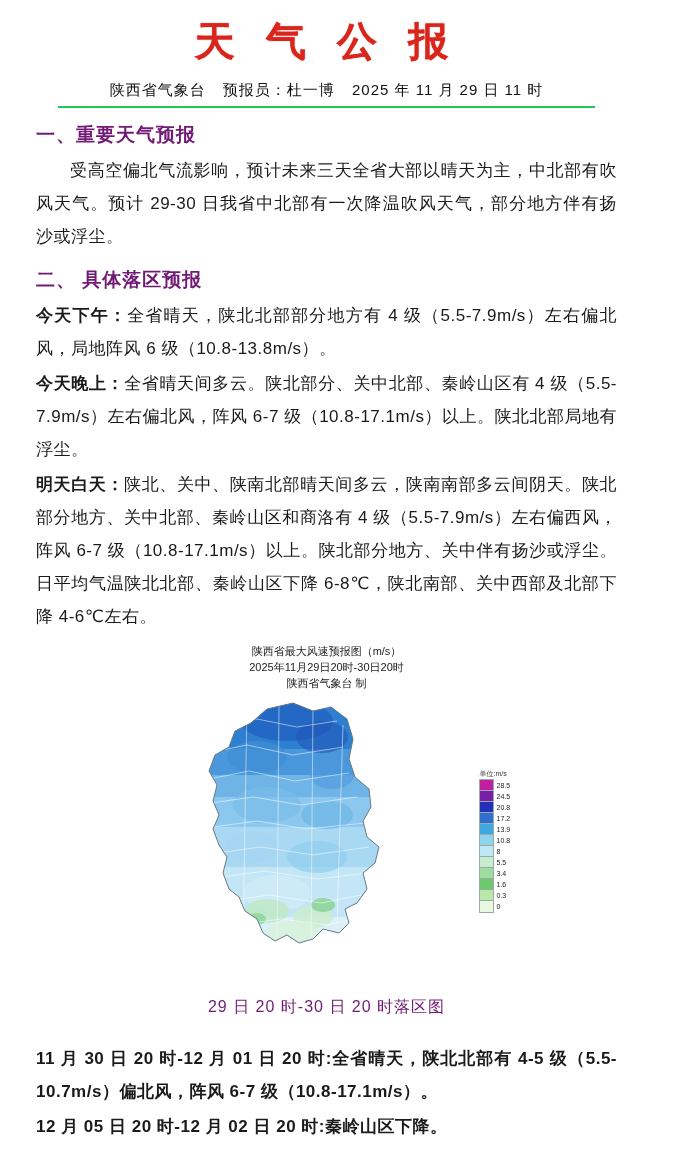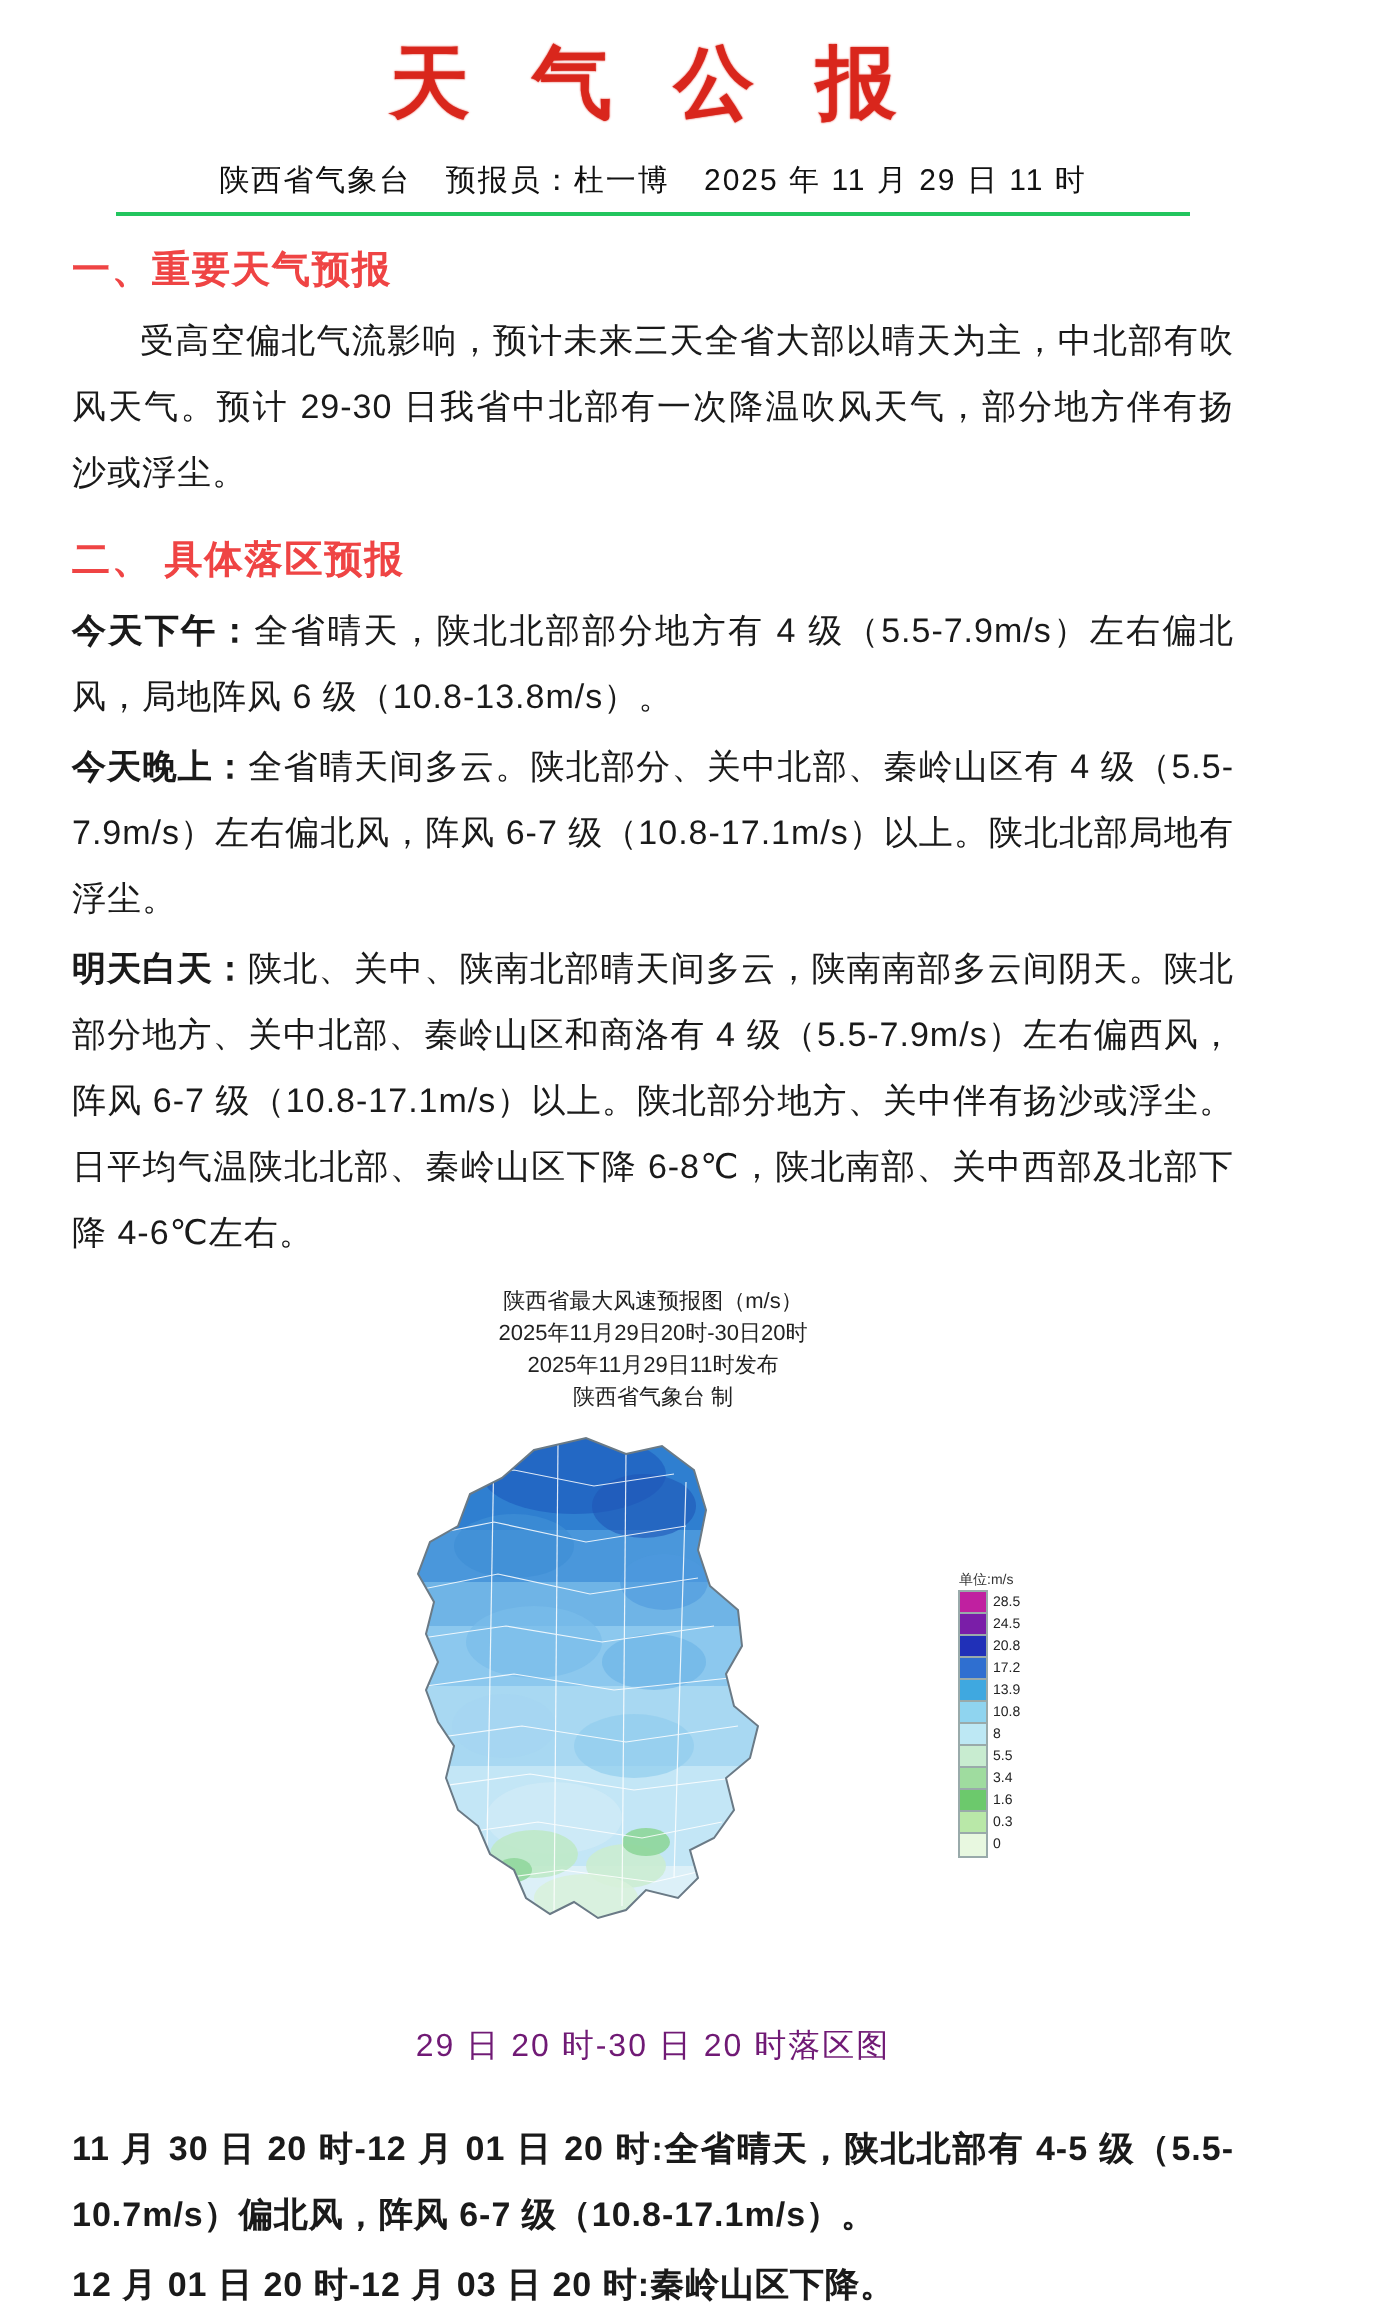--- a/index.html
+++ b/index.html
@@ -48,21 +48,21 @@
   
   .content {
     margin: 0 24px;
   }
   .sec-head {
     font-size: 19px;
     font-weight: bold;
     font-family: "Liberation Sans", "DejaVu Sans", sans-serif;
     margin: 14px 0 6px 0;
     letter-spacing: 1px;
-    color: #ef4444;
+    color: #701a75;
   }
   .para {
     font-size: 17px;
     line-height: 33px;
     text-indent: 2em;
     letter-spacing: 0.5px;
     margin: 0 0 4px 0;
     font-family: "Liberation Sans", "DejaVu Sans", sans-serif;
     text-align: justify;
   }
@@ -165,21 +165,20 @@
       <span class="fc-label">今天晚上：</span><span>全省晴天间多云。陕北部分、关中北部、秦岭山区有 4 级（5.5-7.9m/s）左右偏北风，阵风 6-7 级（10.8-17.1m/s）以上。陕北北部局地有浮尘。</span>
     </div>
 
     <div class="fc-block">
       <span class="fc-label">明天白天：</span><span>陕北、关中、陕南北部晴天间多云，陕南南部多云间阴天。陕北部分地方、关中北部、秦岭山区和商洛有 4 级（5.5-7.9m/s）左右偏西风，阵风 6-7 级（10.8-17.1m/s）以上。陕北部分地方、关中伴有扬沙或浮尘。日平均气温陕北北部、秦岭山区下降 6-8℃，陕北南部、关中西部及北部下降 4-6℃左右。</span>
     </div>
 
     <div class="figure">
       <div class="fig-head">陕西省最大风速预报图（m/s）</div>
       <div class="fig-head">2025年11月29日20时-30日20时</div>
-      <div class="fig-head">2025年11月29日11时发布</div>
       <div class="fig-head">陕西省气象台 制</div>
 
       <div class="map-area">
         <svg class="map-svg" width="420" height="290" viewBox="0 0 420 290">
           <defs>
             <clipPath id="shaanxiClip">
               <path d="M150,12 L176,6 L196,14 L214,10 L230,22 L236,42 L232,62 L238,80 L252,92
                        L254,110 L246,124 L250,140 L262,150 L258,166 L246,176 L250,192
                        L240,206 L228,212 L232,226 L222,236 L206,232 L196,242 L182,246
                        L170,238 L158,244 L146,236 L140,222 L128,214 L122,200 L112,192
@@ -294,18 +293,18 @@
       </div>
 
       <div class="fig-caption">29 日 20 时-30 日 20 时落区图</div>
     </div>
 
     <div class="tail">
       <div class="fc-block">
         <span class="fc-label">11 月 30 日 20 时-12 月 01 日 20 时:</span><span>全省晴天，陕北北部有 4-5 级（5.5-10.7m/s）偏北风，阵风 6-7 级（10.8-17.1m/s）。</span>
       </div>
       <div class="fc-block">
-        <span class="fc-label">12 月 01 日 20 时-12 月 03 日 20 时:</span><span>秦岭山区下降。</span>
+        <span class="fc-label">12 月 05 日 20 时-12 月 02 日 20 时:</span><span>秦岭山区下降。</span>
       </div>
     </div>
 
   </div>
 </div>
 
 </body></html>

